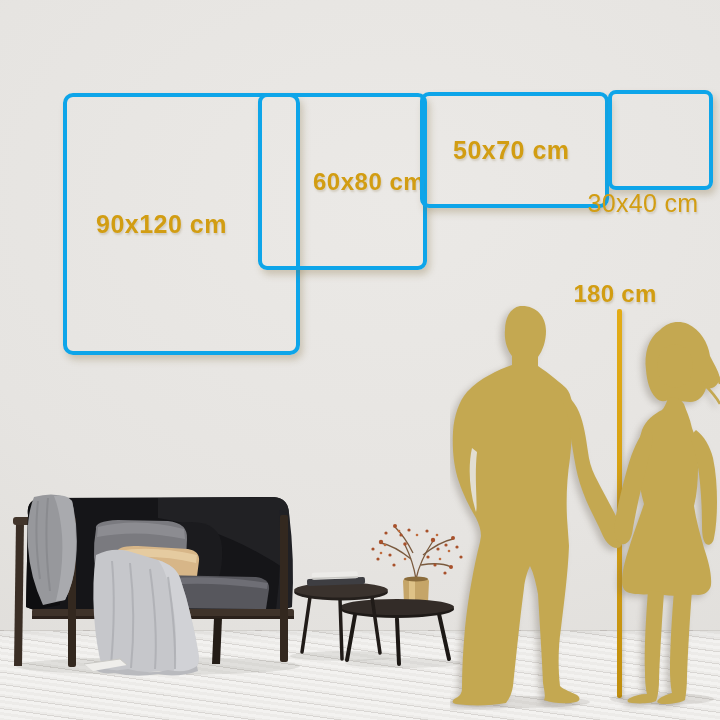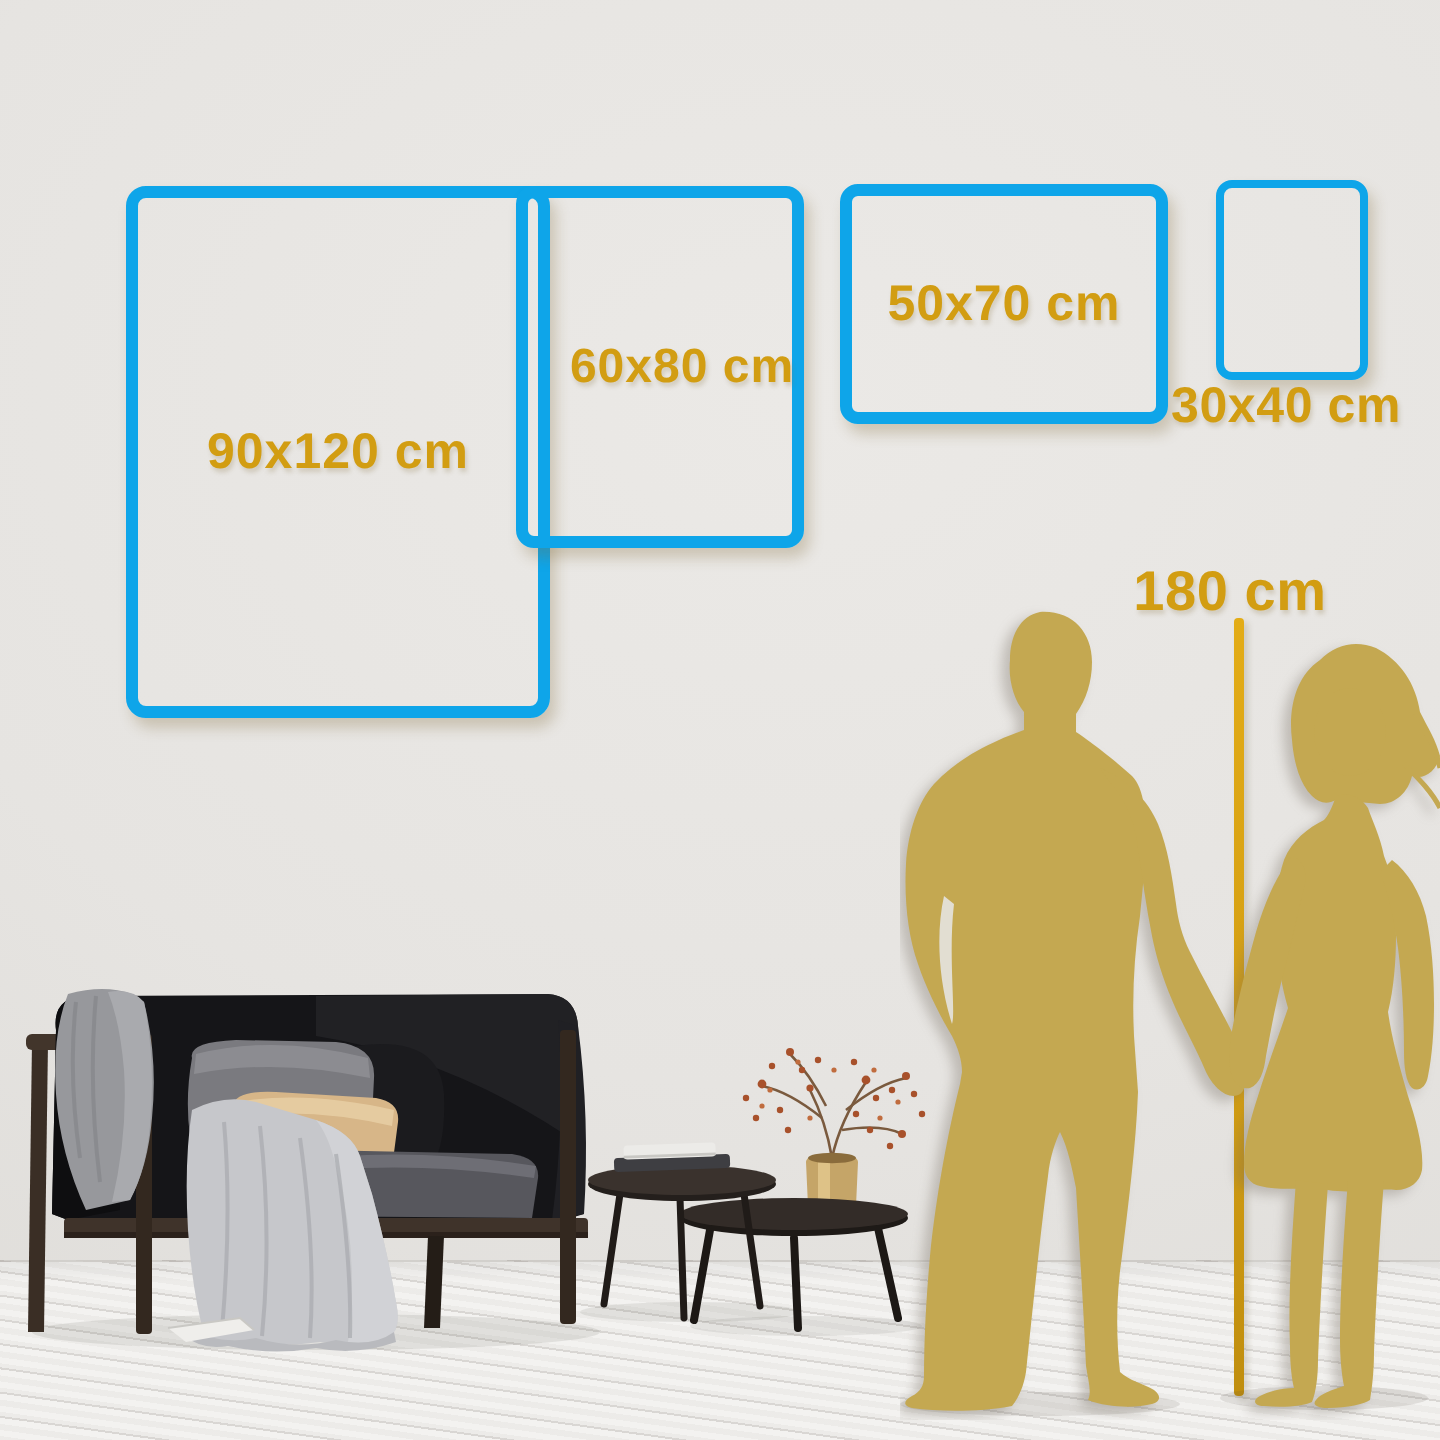--- a/index.html
+++ b/index.html
@@ -23,42 +23,42 @@
       repeating-linear-gradient(8deg,
         rgba(148,143,136,0.22) 0px, rgba(148,143,136,0.22) 1px,
         rgba(255,255,255,0) 1px, rgba(255,255,255,0) 12px),
       repeating-linear-gradient(8deg,
         rgba(148,143,136,0.07) 0px, rgba(148,143,136,0.07) 3px,
         rgba(255,255,255,0) 3px, rgba(255,255,255,0) 6px);
     border-top:1px solid rgba(135,130,122,0.30);
   }
   
   .gframe{
-    position:absolute;border:6px solid #0ea5e9;border-radius:10px;
+    position:absolute;border:4px solid #0ea5e9;border-radius:10px;
     box-shadow:3px 5px 7px rgba(125,105,55,0.28);
-    display:flex;align-items:center;justify-content:center;
+    display:flex;align-items:center;padding-left:29px;
   }
   .gframe .frame-label{
     color:#D29D12;font-weight:700;font-size:25px;letter-spacing:0.5px;
     text-shadow:1px 2px 2px rgba(140,120,70,0.25);white-space:nowrap;
   }
   .f-90x120{left:43px;top:93px;width:200px;height:254px;margin-left:20px;}
   .f-60x80 {left:258px;top:93px;width:132px;height:169px;border-radius:9px;}
   .f-50x70 {left:420px;top:92px;width:152px;height:108px;border-radius:9px;}
   .f-30x40 {left:608px;top:90px;width:68px;height:92px;border-width:4px;border-radius:8px;}
   .f-60x80 .frame-label{font-size:24px;margin-left:22px;}
   .label-30x40{
     position:absolute;left:578px;top:189px;width:130px;text-align:center;
-    color:#D29D12;font-weight:700;font-size:25px;letter-spacing:0.3px;
+    color:#D29D12;font-weight:400;font-size:25px;letter-spacing:0.3px;
     text-shadow:1px 2px 2px rgba(140,120,70,0.25);white-space:nowrap;
   }
   
   .ruler-label{
     position:absolute;left:555px;top:280px;width:120px;text-align:center;
-    color:#D29D12;font-weight:700;font-size:28px;letter-spacing:0.3px;
+    color:#D29D12;font-weight:700;font-size:24px;letter-spacing:0.3px;
     text-shadow:1px 2px 2px rgba(140,120,70,0.25);white-space:nowrap;
   }
   .ruler-line{
     position:absolute;left:617px;top:309px;width:5px;height:389px;
     background:linear-gradient(180deg,#E3AC16 0%,#D29D12 60%,#C08E0E 100%);
     border-radius:2px;box-shadow:2px 2px 3px rgba(90,75,35,0.18);
   }
   .scene-svg{position:absolute;}
   .sofa-svg{left:8px;top:487px;}
   .tables-svg{left:285px;top:515px;}

